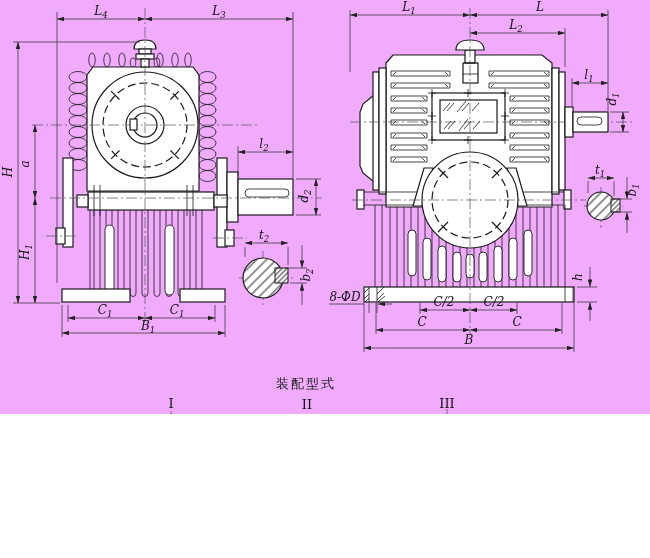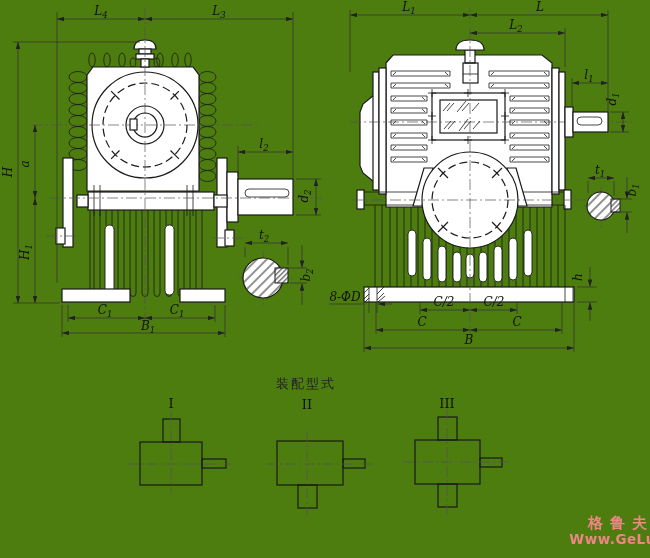--- a/index.html
+++ b/index.html
@@ -1,16 +1,16 @@
 <!DOCTYPE html>
 <html><head>
 <meta charset="utf-8">
 <style>
   html,body{margin:0;padding:0;background:#fff;}
-  .canvas{position:relative;width:650px;height:558px;background:#4d7c0f;overflow:hidden;
+  .canvas{position:relative;width:650px;height:414px;background:#f0abfc;overflow:hidden;
           font-family:"DejaVu Sans","Liberation Sans",sans-serif;}
   svg{display:block;}
   
   .ol  {stroke:#1a1a1a;stroke-width:1.2;fill:none;}
   .olf {stroke:#1a1a1a;stroke-width:1.2;fill:#ffffff;}
   .th  {stroke:#1a1a1a;stroke-width:0.8;fill:none;}
   .thf {stroke:#1a1a1a;stroke-width:0.9;fill:#ffffff;}
   .dash{stroke-dasharray:8 4;}
   .cl  {stroke:#555;stroke-width:0.7;fill:none;stroke-dasharray:11 3 2 3;}
   .dim {stroke:#333;stroke-width:0.75;fill:none;}

